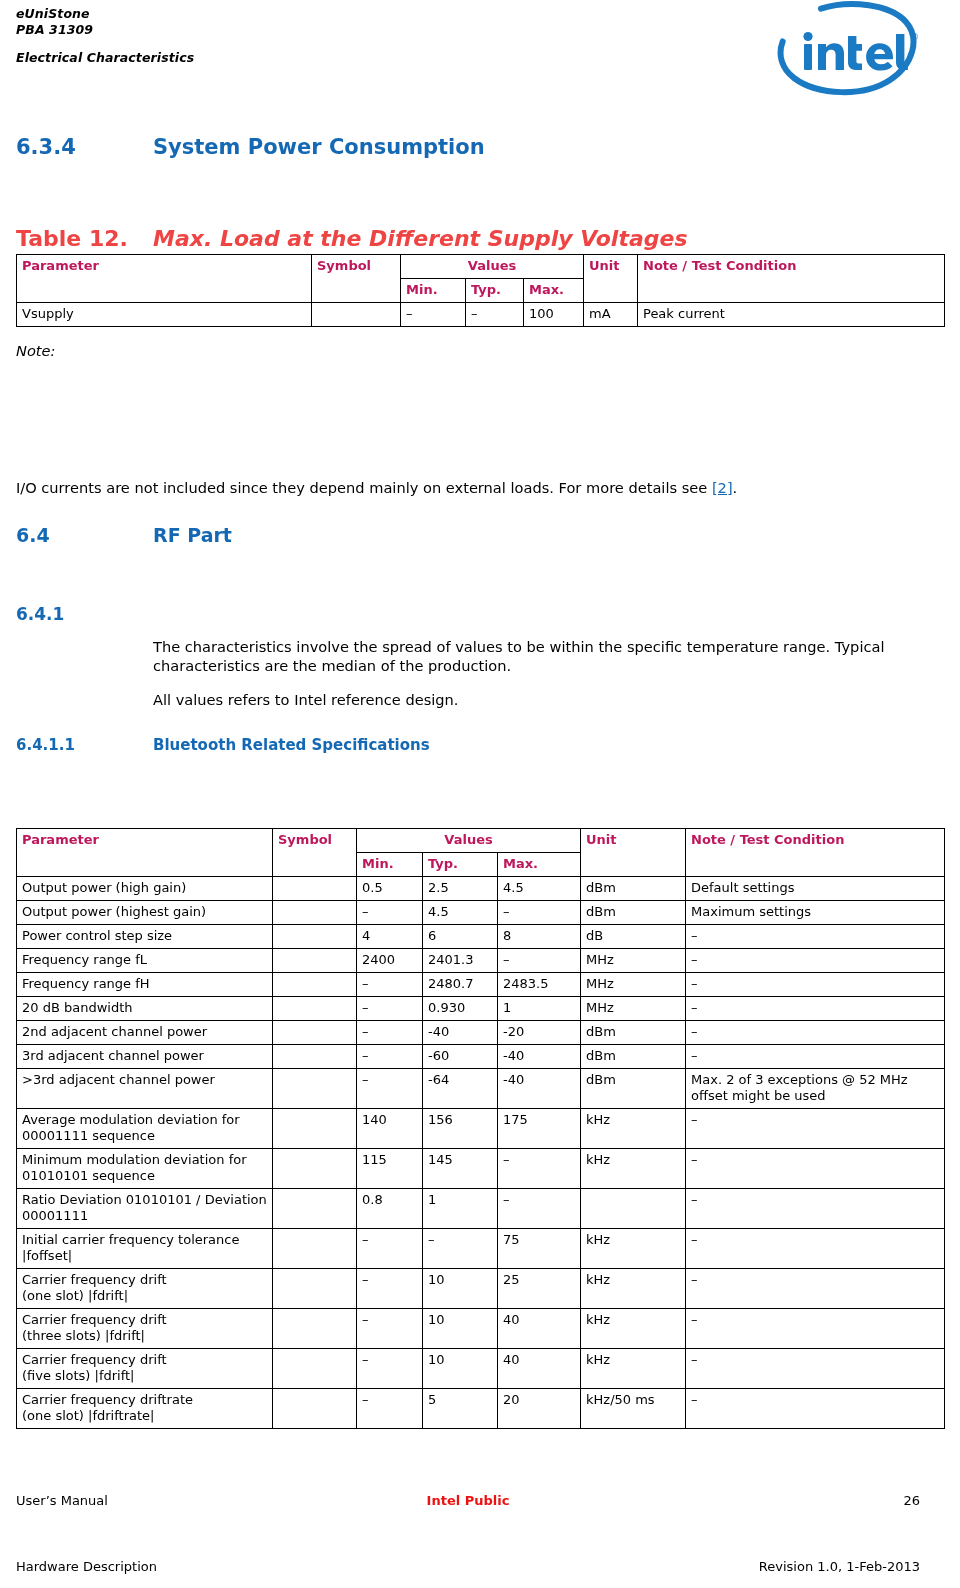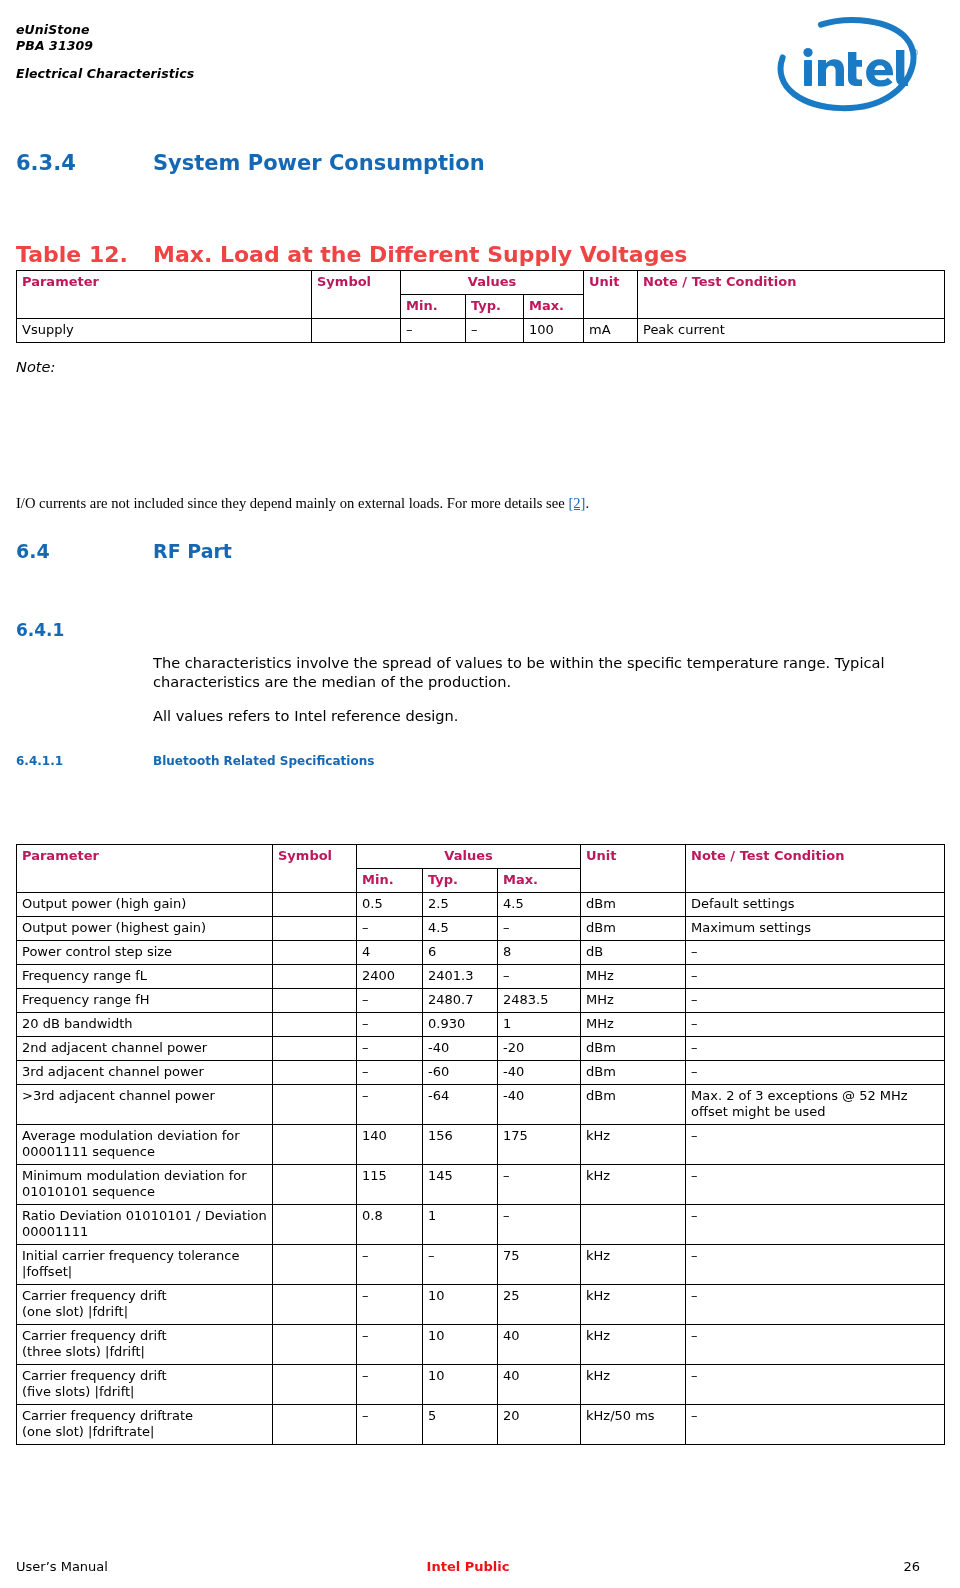--- a/index.html
+++ b/index.html
@@ -13,21 +13,21 @@
     position: relative;
     font-family: "DejaVu Sans", "Liberation Sans", sans-serif;
     color: #000000;
     -webkit-font-smoothing: antialiased;
   }
   .page {
     position: relative;
     width: 936px;
     height: 1588px;
     box-sizing: border-box;
-    padding: 16px 16px;
+    padding: 0 16px;
   }
 
   
   .doc-header {
     position: relative;
     height: 110px;
   }
   .hdr-left {
     position: absolute;
     left: 0;
@@ -55,54 +55,54 @@
     align-items: flex-start;
     color: #1569B4;
     font-weight: bold;
   }
   .h-num { width: 137px; flex: 0 0 137px; }
   .h-title { flex: 1 1 auto; }
 
   .h2 { font-size: 21px; line-height: 26px; margin-top: 24px; }
   .h3 { font-size: 19px; line-height: 24px; }
   .h4 { font-size: 17px; line-height: 22px; }
-  .h5 { font-size: 12px; line-height: 20px; }
+  .h5 { font-size: 15px; line-height: 20px; }
 
   
   .body-p {
     margin-left: 137px;
     font-size: 14.6px;
     line-height: 19px;
     color: #000;
   }
   .note-row {
     display: flex;
     align-items: flex-start;
     font-size: 14.6px;
     line-height: 19px;
     flex-direction: column;
   }
   .note-label {
     width: 137px;
     flex: 0 0 137px;
     font-style: italic;
   }
-  .note-body { flex: 1 1 auto; padding-right: 10px; font-family: Liberation Serif, serif; }
+  .note-body { flex: 1 1 auto; padding-right: 10px; }
   .link { color: #1569B4; }
 
   
   .tbl-caption {
     display: flex;
     color: #ef4444;
     font-weight: bold;
     font-size: 22px;
     line-height: 21px;
   }
   .tbl-caption .cap-num { width: 137px; flex: 0 0 137px; }
-  .tbl-caption .cap-title { flex: 1 1 auto; }
+  .tbl-caption .cap-title { flex: 1 1 auto; font-style: italic; }
 
   
   table.spec {
     border-collapse: collapse;
     width: 928px;
     table-layout: fixed;
     font-size: 13px;
     margin-top: 5px;
   }
   table.spec th, table.spec td {
@@ -449,15 +449,20 @@
         </tr>
       </tbody>
   </table>
 
   <div class="doc-footer">
     <div class="foot-line">
       <span class="foot-l">User’s Manual</span>
       <span class="foot-c">Intel Public</span>
       <span class="foot-r">26</span>
     </div>
+    <div class="foot-line">
+      <span class="foot-l">Hardware Description</span>
+      <span class="foot-c plain"></span>
+      <span class="foot-r">Revision 1.0, 1-Feb-2013</span>
+    </div>
   </div>
 
 </div>
 
 </body></html>

